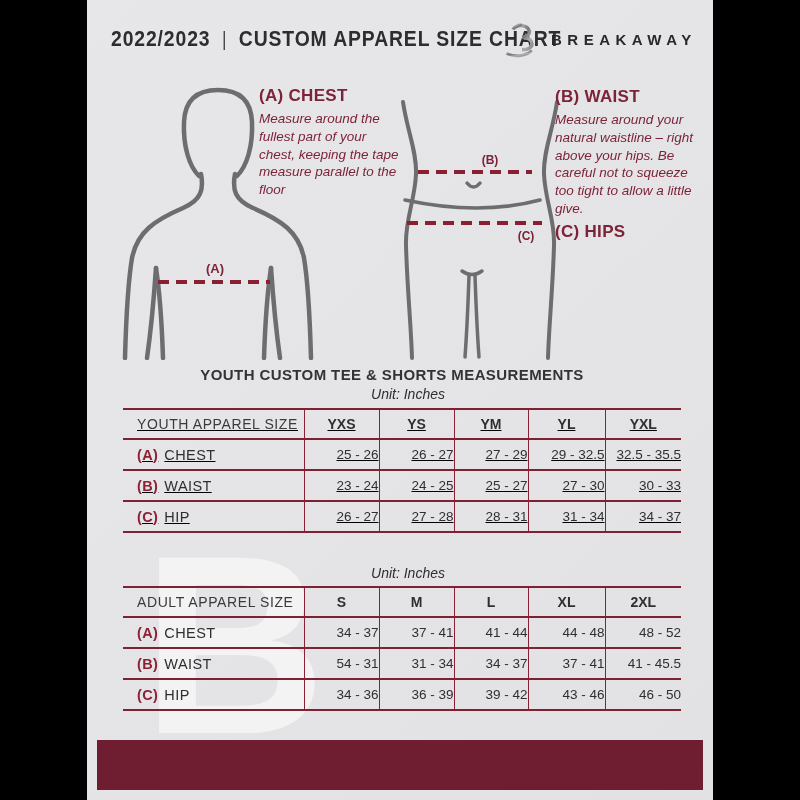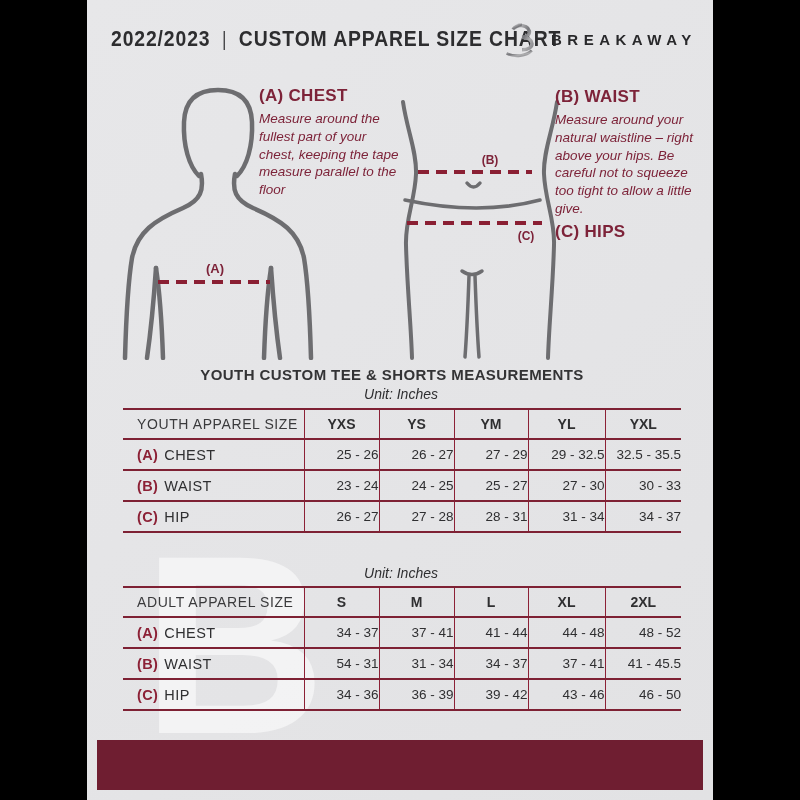--- a/index.html
+++ b/index.html
@@ -34,30 +34,30 @@
   }
   .gh-chest { left:172px; top:86px; }  .gb-chest { left:172px; top:110px; width:140px; }
   .gh-waist { left:468px; top:87px; }  .gb-waist { left:468px; top:111px; width:146px; }
   .gh-hips  { left:468px; top:222px; } .gb-hips  { left:468px; top:246px; width:150px; }
   
   .tbl-title {
     position:absolute; left:0; width:610px; text-align:center; font-size:15px;
     font-weight:bold; color:#333335; letter-spacing:0.4px;
   }
   .tbl-unit {
-    position:absolute; left:1px; width:626px; text-align:center; font-size:14px;
+    position:absolute; left:8px; width:626px; text-align:center; font-size:14px;
     font-style:italic; color:#2f2f31;
   }
   .t1-title { top:366px; } .t1-unit { top:386px; }
   .t2-title { top:545px; } .t2-unit { top:565px; }
   .size-table {
     position:absolute; left:36px; width:558px; border-collapse:collapse;
     table-layout:fixed; z-index:2;
   }
-  .t1 { top:408px; } .t2 { top:586px; }
+  .t1 { top:408px;text-decoration:underline; } .t2 { top:586px; }
   .size-table th, .size-table td {
     border-top:2px solid #7e2134; border-bottom:2px solid #7e2134; padding:0;
   }
   .size-table th + th, .size-table td + td { border-left:1.5px solid #8c2136; }
   .size-table th { height:28px; font-size:14px; font-weight:bold; color:#2f2f31; text-align:center; }
   .size-table th.lbl {
     text-align:left; padding-left:14px; font-weight:400; font-size:14px;
     letter-spacing:0.6px; color:#3a3a3c;
   }
   .size-table td { height:29px; font-size:13.5px; color:#2f2f31; text-align:right; }

